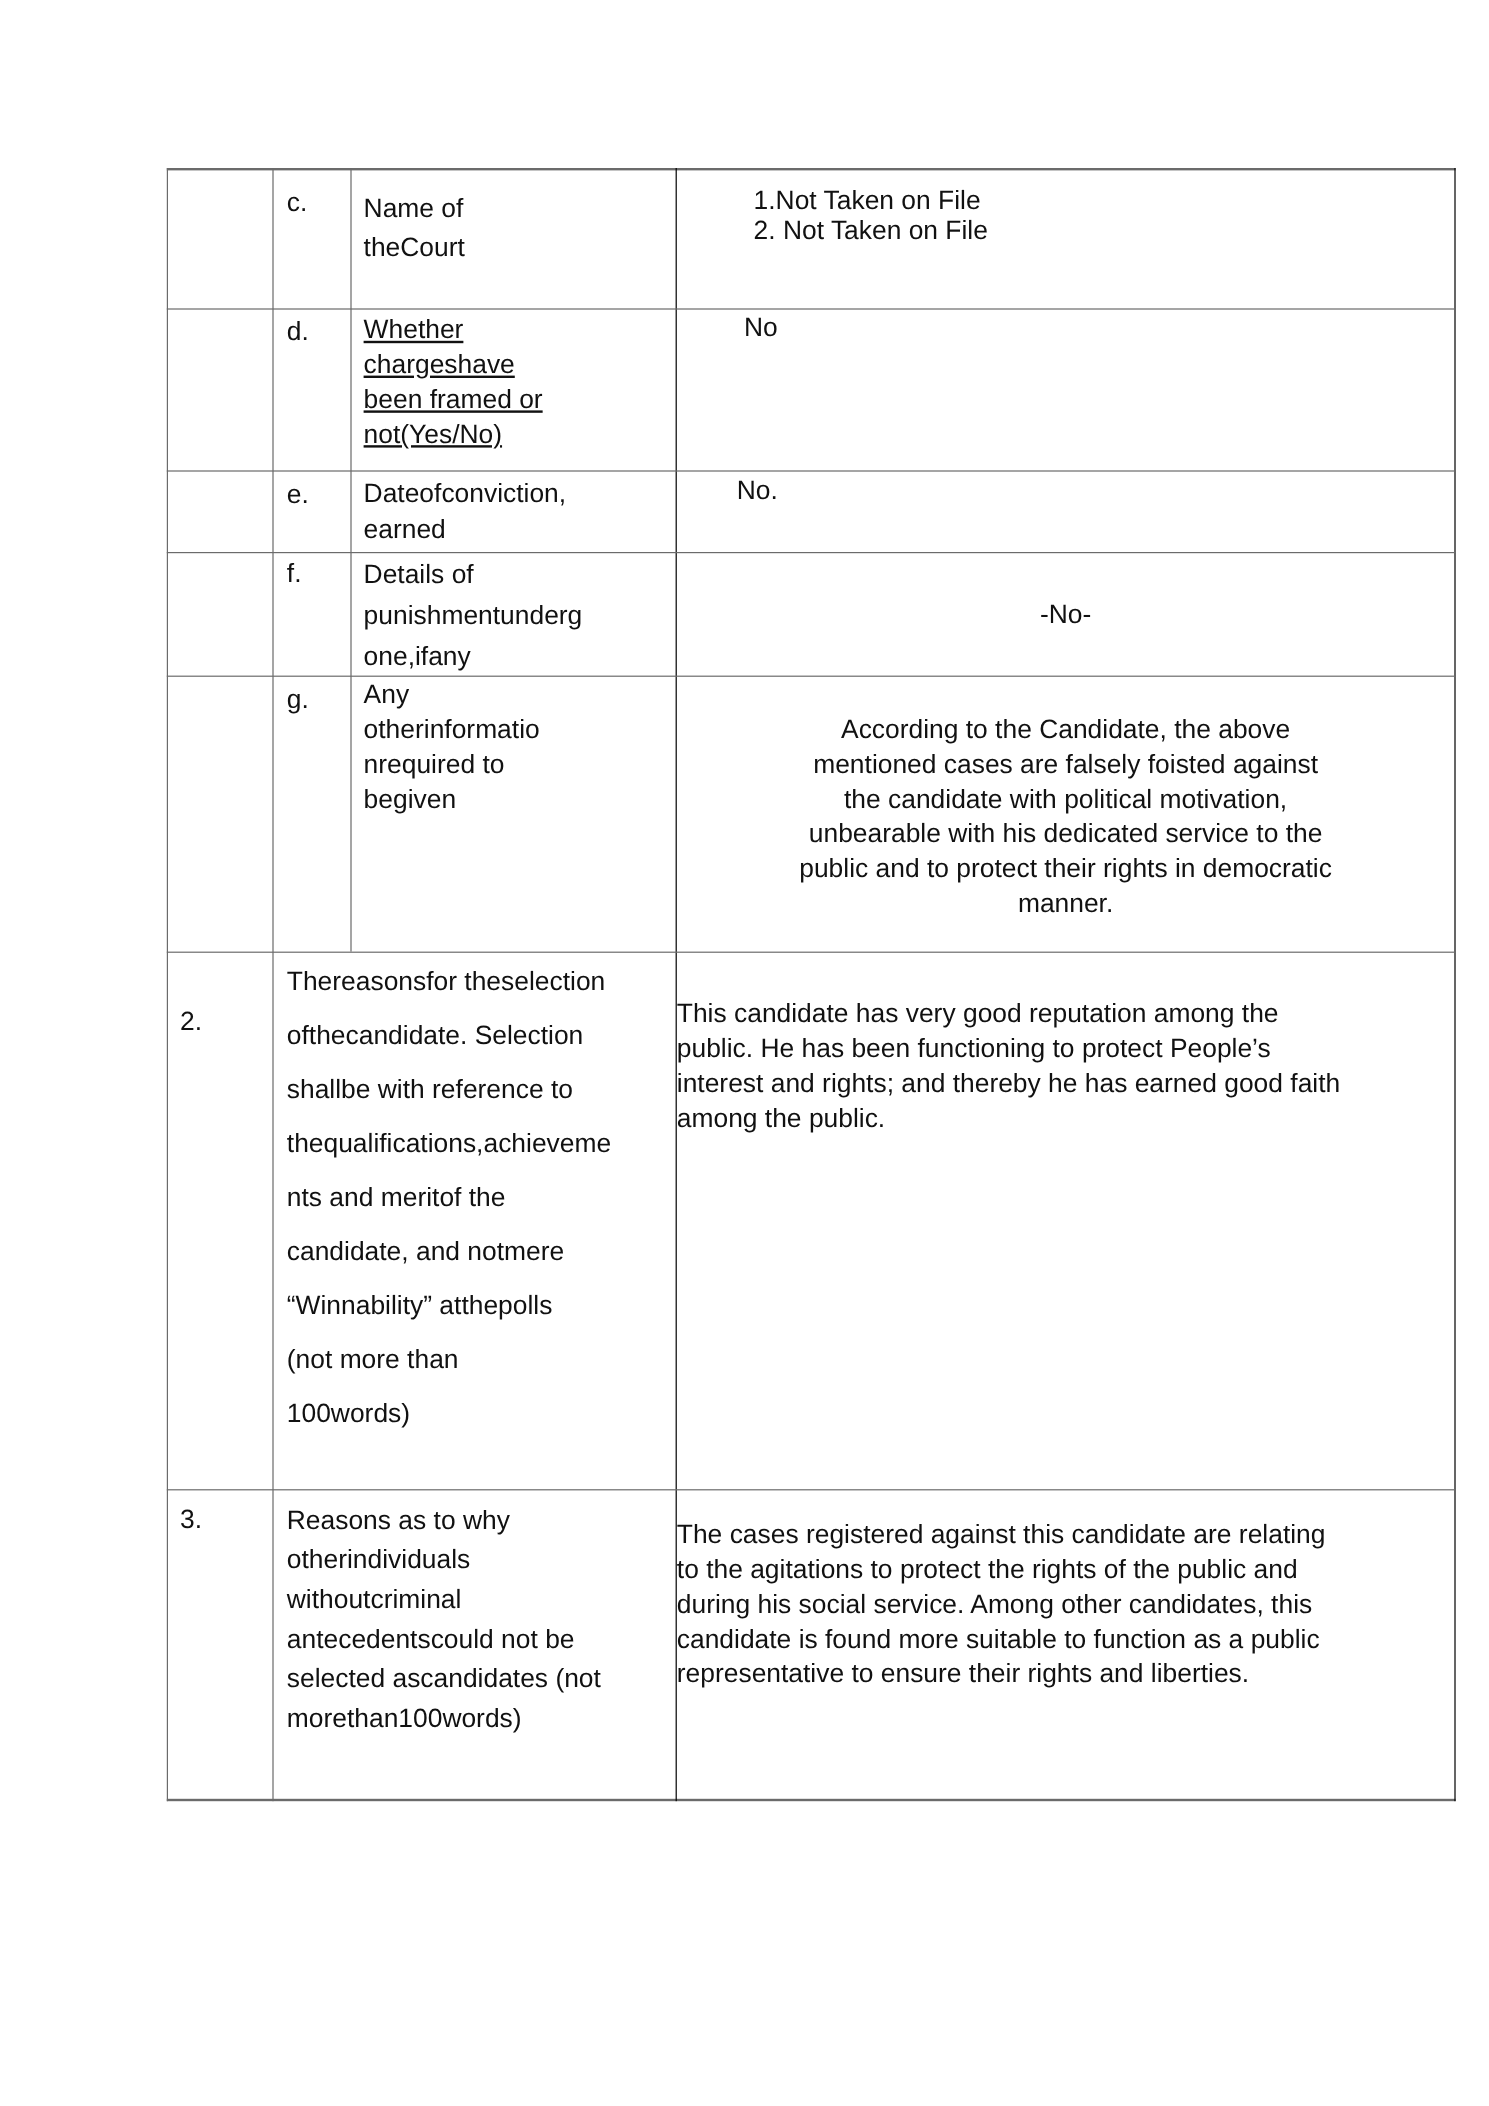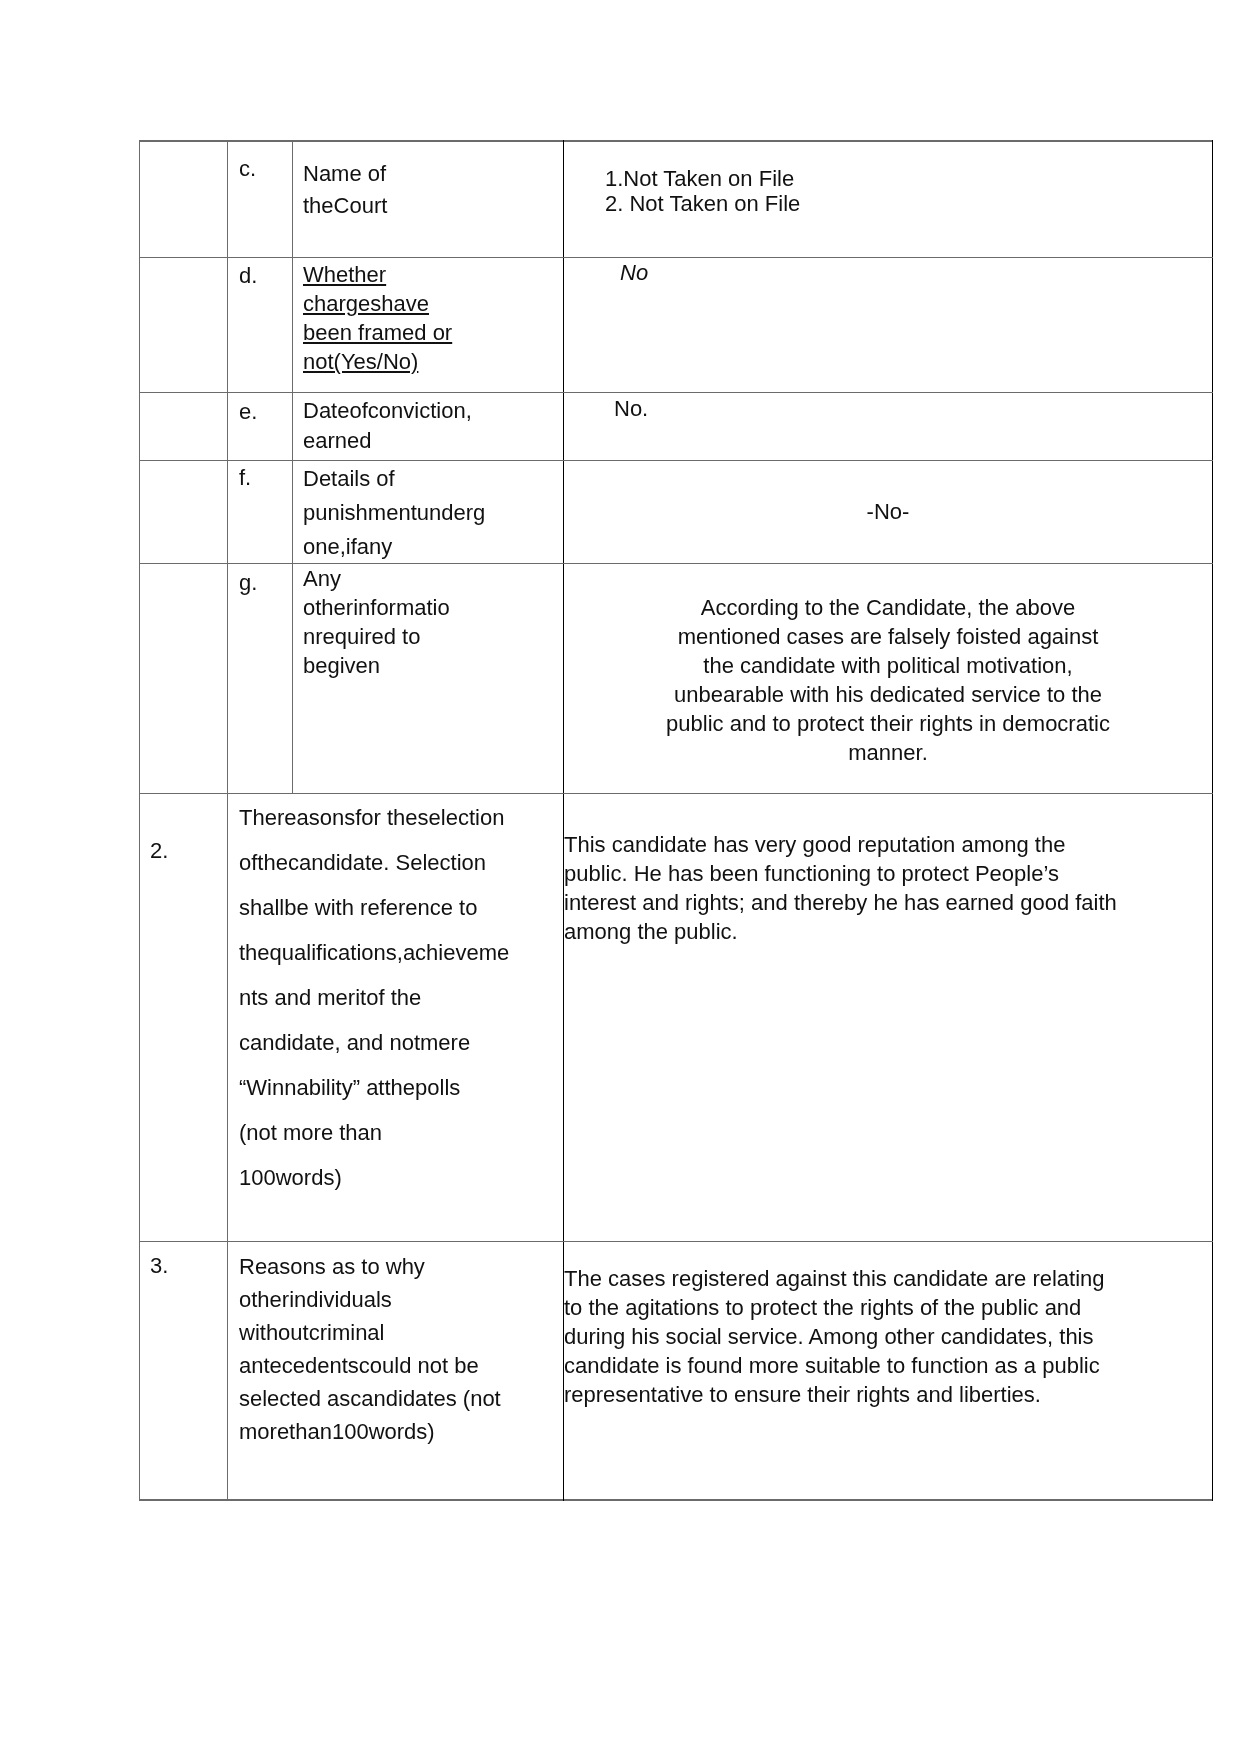--- a/index.html
+++ b/index.html
@@ -27,29 +27,29 @@
   <div class="line" style="left:0;top:117px;width:1074px;height:1px;"></div>
   <div class="line" style="left:0;top:252px;width:1074px;height:1px;"></div>
   <div class="line" style="left:0;top:320px;width:1074px;height:1px;"></div>
   <div class="line" style="left:0;top:423px;width:1074px;height:1px;"></div>
   <div class="line" style="left:0;top:653px;width:1074px;height:1px;"></div>
   <div class="line" style="left:0;top:1101px;width:1074px;height:1px;"></div>
 
   <div class="cell" style="left:100px;top:16px;">c.</div>
   <div class="cell pre" style="left:164px;top:18px;line-height:32px;">Name of
  theCourt</div>
-  <div class="cell pre" style="left:466px;top:14px;line-height:25px;margin-top:12px;">1.Not Taken on File
+  <div class="cell pre" style="left:489px;top:14px;line-height:25px;">1.Not Taken on File
 2. Not Taken on File</div>
 
   <div class="cell" style="left:100px;top:123px;">d.</div>
   <div class="cell pre" style="left:164px;top:120px;line-height:29px;text-decoration:underline;">Whether
 chargeshave
 been framed or
 not(Yes/No)</div>
-  <div class="cell" style="left:481px;top:120px;font-style:italic;">No</div>
+  <div class="cell" style="left:481px;top:120px;">No</div>
 
   <div class="cell" style="left:100px;top:259px;">e.</div>
   <div class="cell pre" style="left:164px;top:256px;line-height:30px;">Dateofconviction,
 earned</div>
   <div class="cell" style="left:475px;top:256px;text-align:right;">No.</div>
 
   <div class="cell" style="left:100px;top:325px;">f.</div>
   <div class="cell center" style="left:425px;top:359px;width:648px;">-No-</div>
   <div class="cell pre" style="left:164px;top:322px;line-height:34px;">Details of
 punishmentunderg

